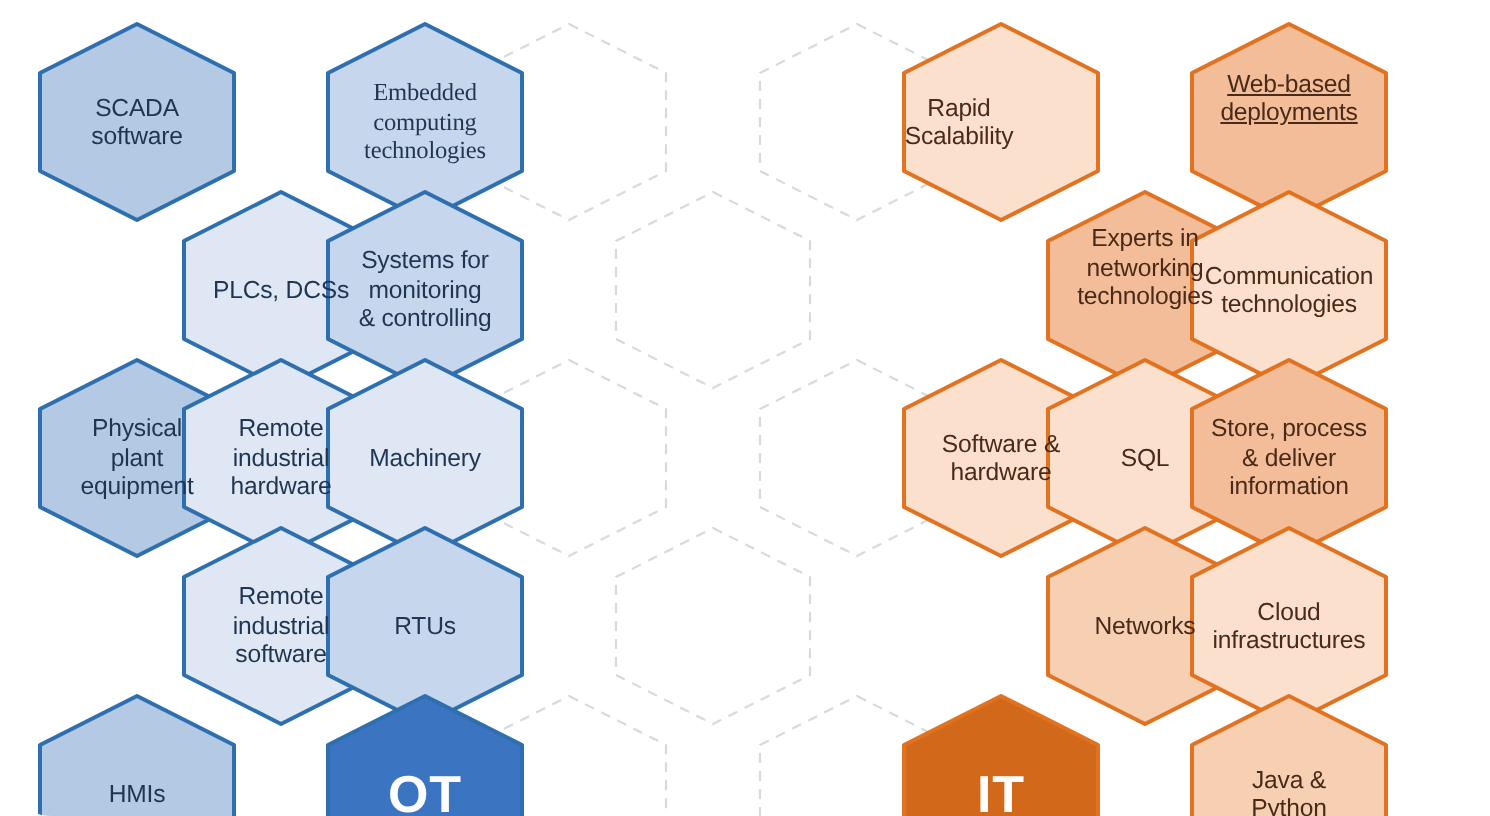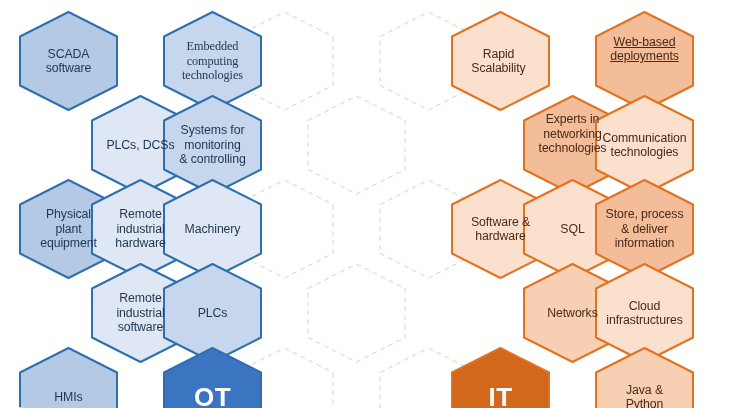--- a/index.html
+++ b/index.html
@@ -113,29 +113,29 @@
       <div class="hex-label lbl-normal lbl-blue" style="left: 89px; top: 180px; width: 103px; height: 98px;">
         <span>Remote<br>industrial<br>hardware</span>
       </div>
       <div class="hex-label lbl-normal lbl-blue" style="left: 161px; top: 180px; width: 103px; height: 98px;">
         <span>Machinery</span>
       </div>
       <div class="hex-label lbl-normal lbl-blue" style="left: 89px; top: 264px; width: 103px; height: 98px;">
         <span>Remote<br>industrial<br>software</span>
       </div>
       <div class="hex-label lbl-normal lbl-blue" style="left: 161px; top: 264px; width: 103px; height: 98px;">
-        <span>PLCs</span>
+        <span>RTUs</span>
       </div>
       <div class="hex-label lbl-normal lbl-blue" style="left: 17px; top: 348px; width: 103px; height: 98px;">
         <span>HMIs</span>
       </div>
       <div class="hex-label lbl-key" style="left: 161px; top: 348px; width: 103px; height: 98px;">
         <span>OT</span>
       </div>
-      <div class="hex-label lbl-normal lbl-orange" style="left: 447px; top: 12px; width: 103px; height: 98px;">
+      <div class="hex-label lbl-normal lbl-orange" style="left: 428px; top: 12px; width: 103px; height: 98px;">
         <span>Rapid<br>Scalability</span>
       </div>
       <div class="hex-label lbl-normal lbl-orange" style="left: 593px; top: 0; width: 103px; height: 98px; text-decoration: underline;">
         <span>Web-based<br>deployments</span>
       </div>
       <div class="hex-label lbl-normal lbl-orange" style="left: 521px; top: 85px; width: 103px; height: 98px;">
         <span>Experts in<br>networking<br>technologies</span>
       </div>
       <div class="hex-label lbl-normal lbl-orange" style="left: 593px; top: 96px; width: 103px; height: 98px; justify-content: flex-end;">
         <span>Communication<br>technologies</span>

